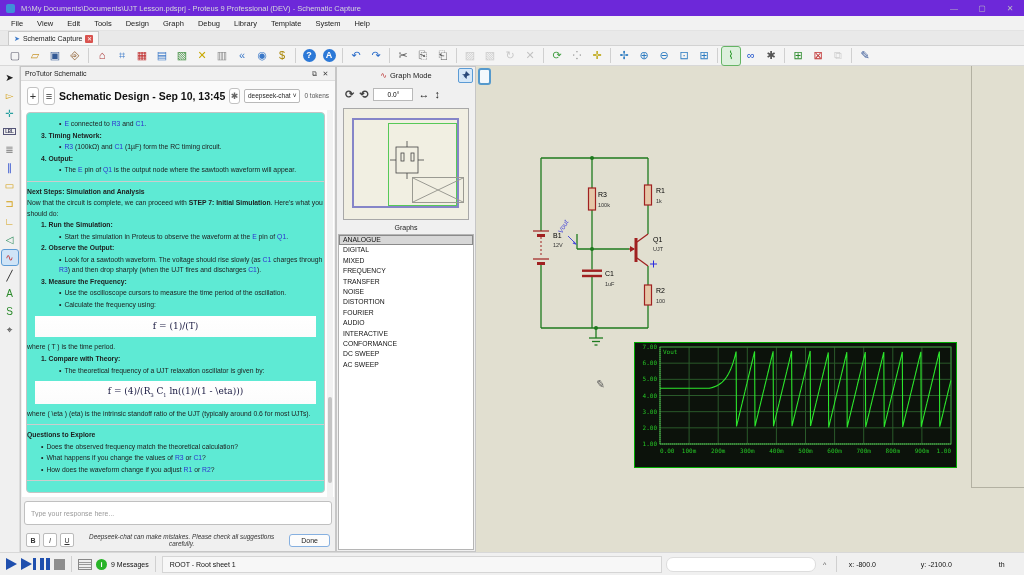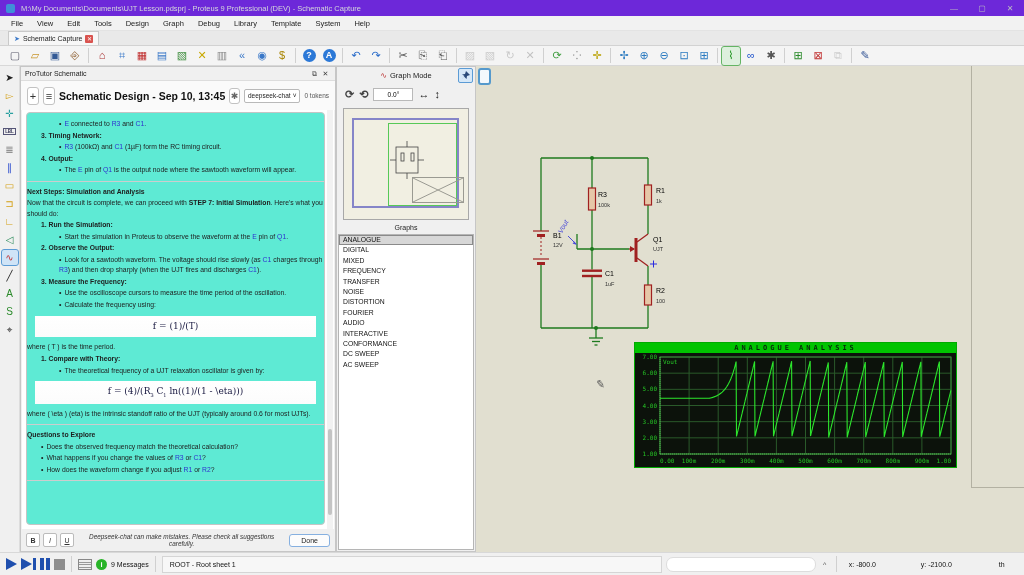--- a/index.html
+++ b/index.html
@@ -393,20 +393,23 @@
             <div class="msg-heading"><span class="pp-b">Questions to Explore</span></div>
             <div class="msg-line ind1"><span class="blt">•</span><span>Does the observed frequency match the theoretical calculation?</span></div>
             <div class="msg-line ind1"><span class="blt">•</span><span>What happens if you change the values of </span><span class="pp-l">R3</span><span> or </span><span class="pp-l">C1</span><span>?</span></div>
             <div class="msg-line ind1"><span class="blt">•</span><span>How does the waveform change if you adjust </span><span class="pp-l">R1</span><span> or </span><span class="pp-l">R2</span><span>?</span></div>
             <div class="msg-hr"></div>
           </div>
         <div class="chat-scroll">
             <div class="chat-thumb"></div>
           </div>
       </div>
+      <div class="pt-inputwrap">
+        <input class="pt-input" placeholder="Type your response here..." style="">
+      </div>
       <div class="pt-footer">
         <div class="fmt-btn" style="font-weight:bold">B</div>
         <div class="fmt-btn i">I</div>
         <div class="fmt-btn u">U</div>
         <div class="disclaimer">Deepseek-chat can make mistakes. Please check all suggestions carefully.</div>
         <div class="done-btn">Done</div>
       </div>
     </div>
 
     <div class="gmpanel">
@@ -553,21 +556,20 @@
         </g>
 
         <g>
           <line x1="92" y1="170" x2="100" y2="178" stroke="#4a4ad8" stroke-width="1"></line>
           <polygon points="101,179 96.5,177.5 98.5,175.5" fill="#4a4ad8"></polygon>
           <text x="86" y="168" font-size="7" fill="#4a4ad8" font-style="italic" transform="rotate(-62 86 168)">Vout</text>
         </g>
       </svg>
 
       <div class="sim-graph">
-        <div class="sg-title">ANALOGUE ANALYSIS</div>
         <div class="sg-body">
           <svg id="graphsvg" width="321" height="114">
               <line x1="25" y1="4" x2="25" y2="101" stroke="#2a5a2a" stroke-width="1"></line>
               <line x1="54.1" y1="4" x2="54.1" y2="101" stroke="#2a5a2a" stroke-width="1"></line>
               <line x1="83.2" y1="4" x2="83.2" y2="101" stroke="#2a5a2a" stroke-width="1"></line>
               <line x1="112.3" y1="4" x2="112.3" y2="101" stroke="#2a5a2a" stroke-width="1"></line>
               <line x1="141.4" y1="4" x2="141.4" y2="101" stroke="#2a5a2a" stroke-width="1"></line>
               <line x1="170.5" y1="4" x2="170.5" y2="101" stroke="#2a5a2a" stroke-width="1"></line>
               <line x1="199.6" y1="4" x2="199.6" y2="101" stroke="#2a5a2a" stroke-width="1"></line>
               <line x1="228.7" y1="4" x2="228.7" y2="101" stroke="#2a5a2a" stroke-width="1"></line>

